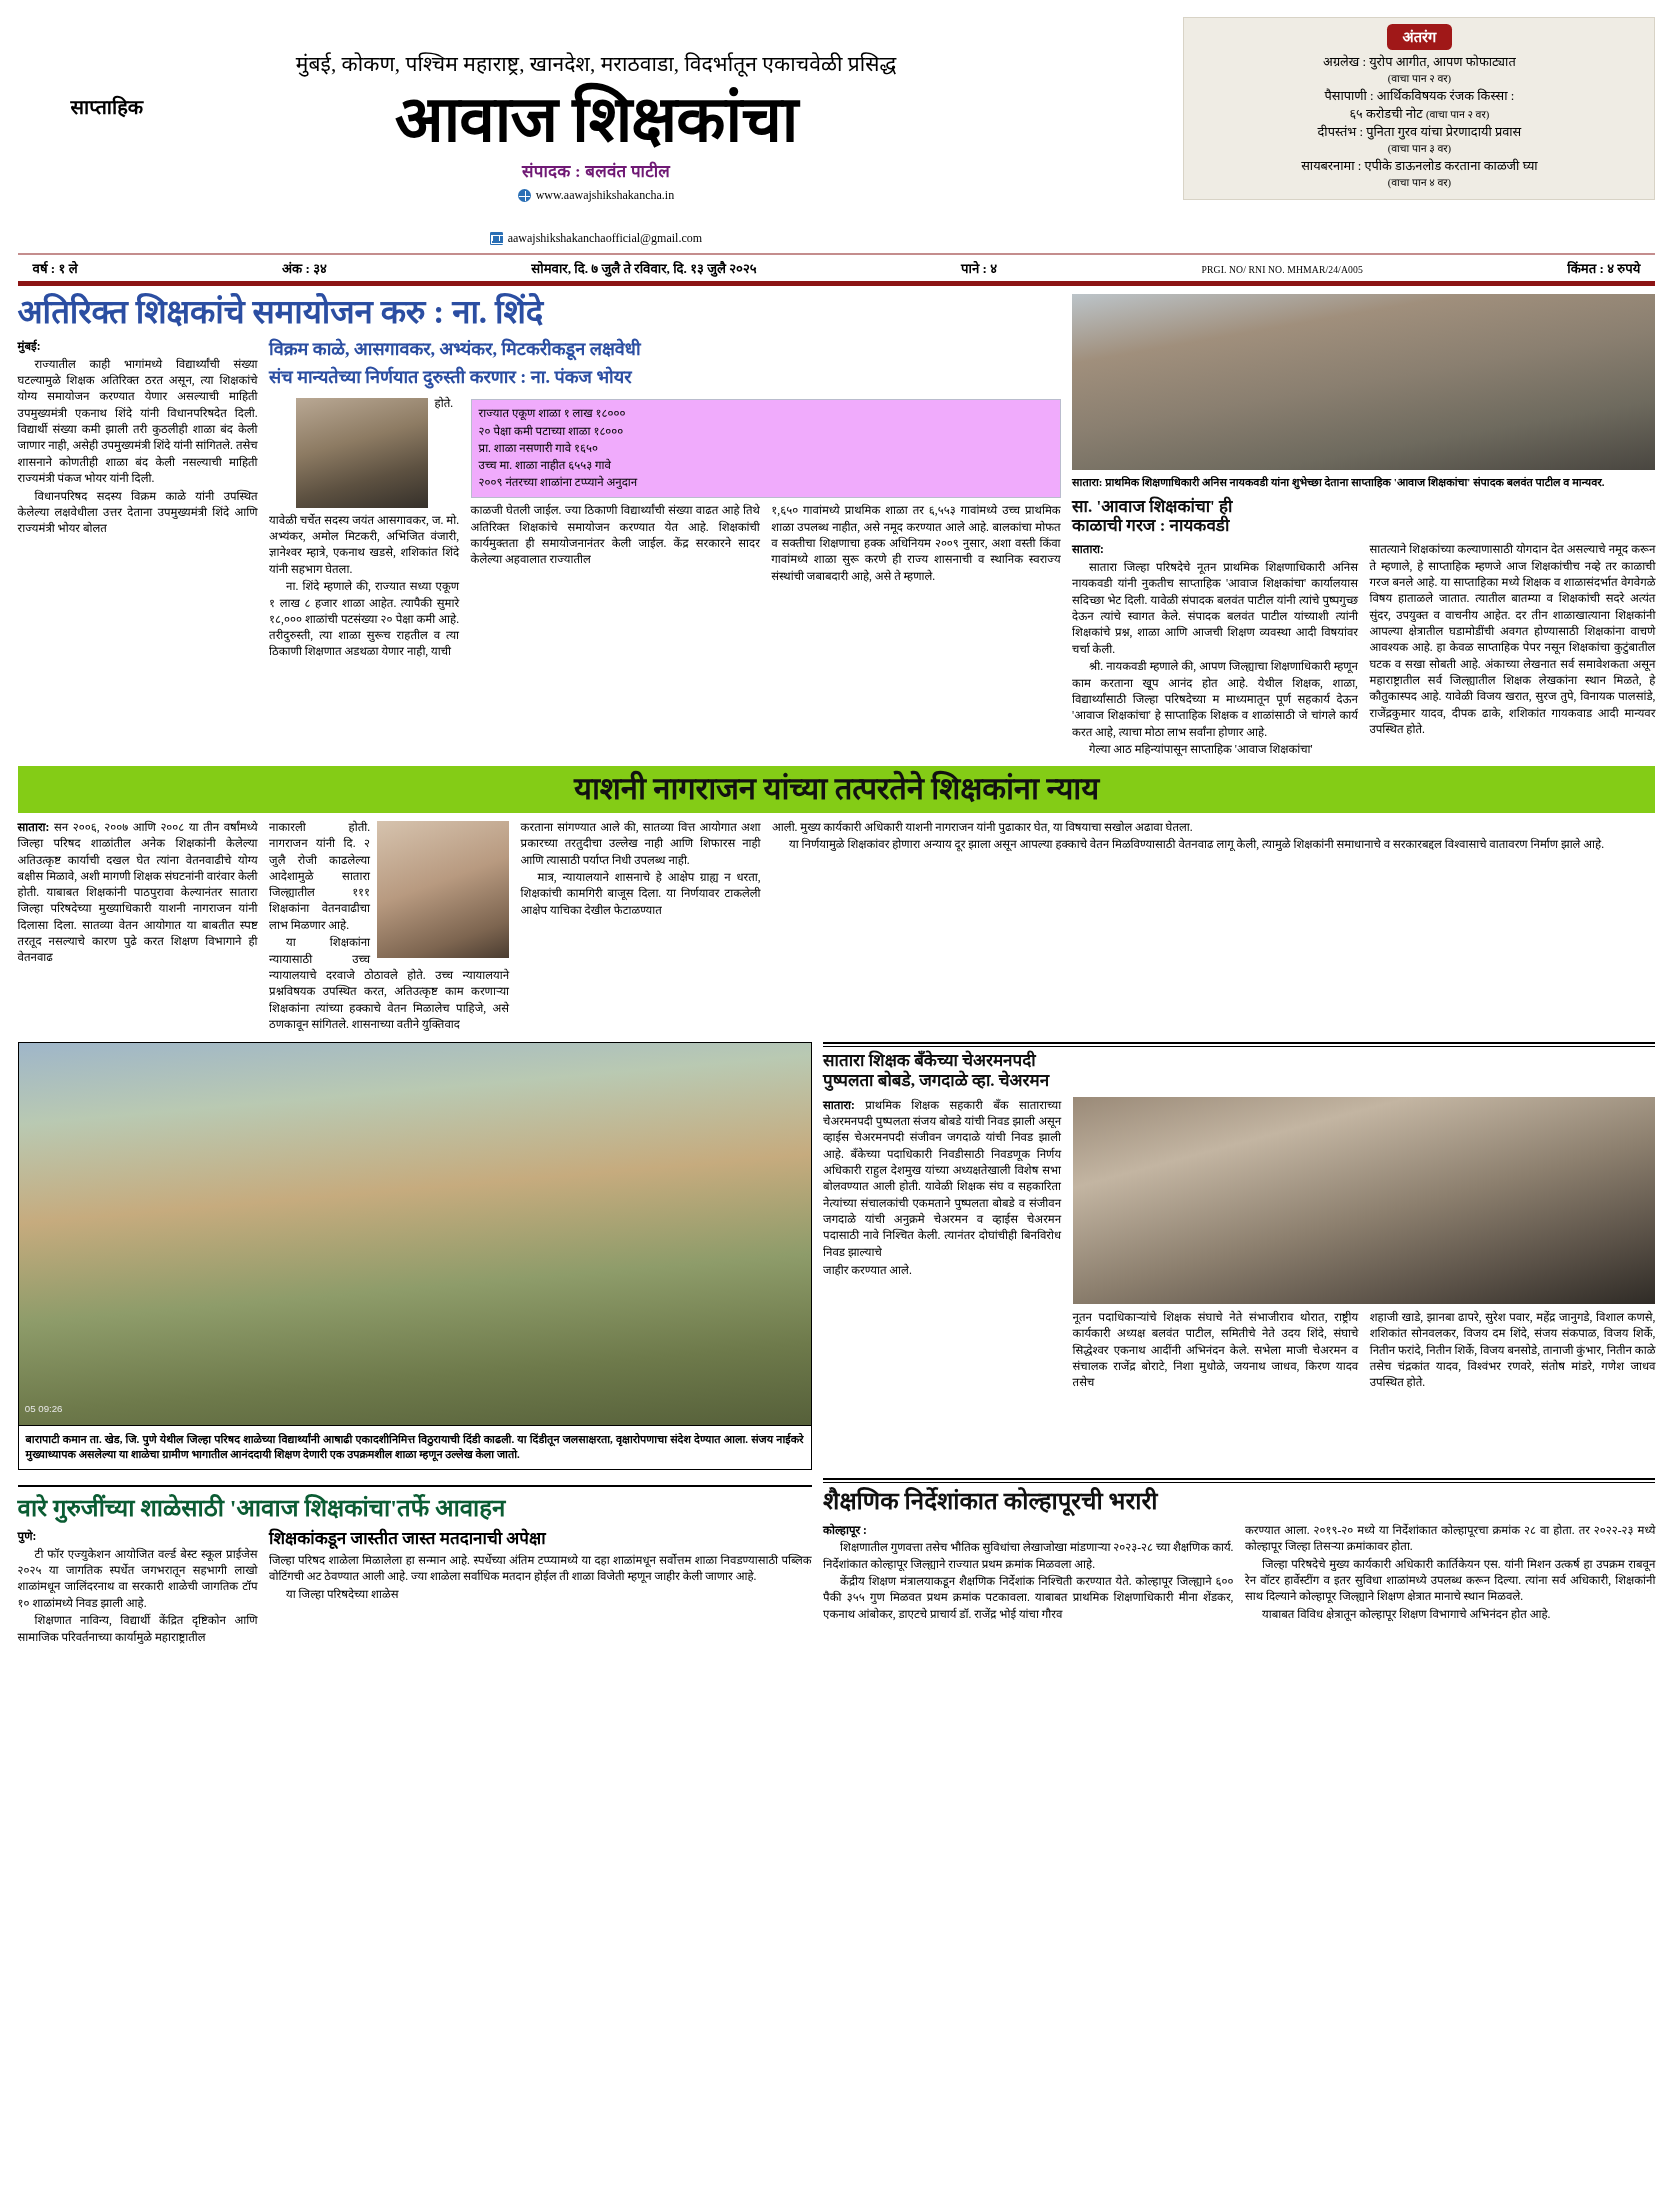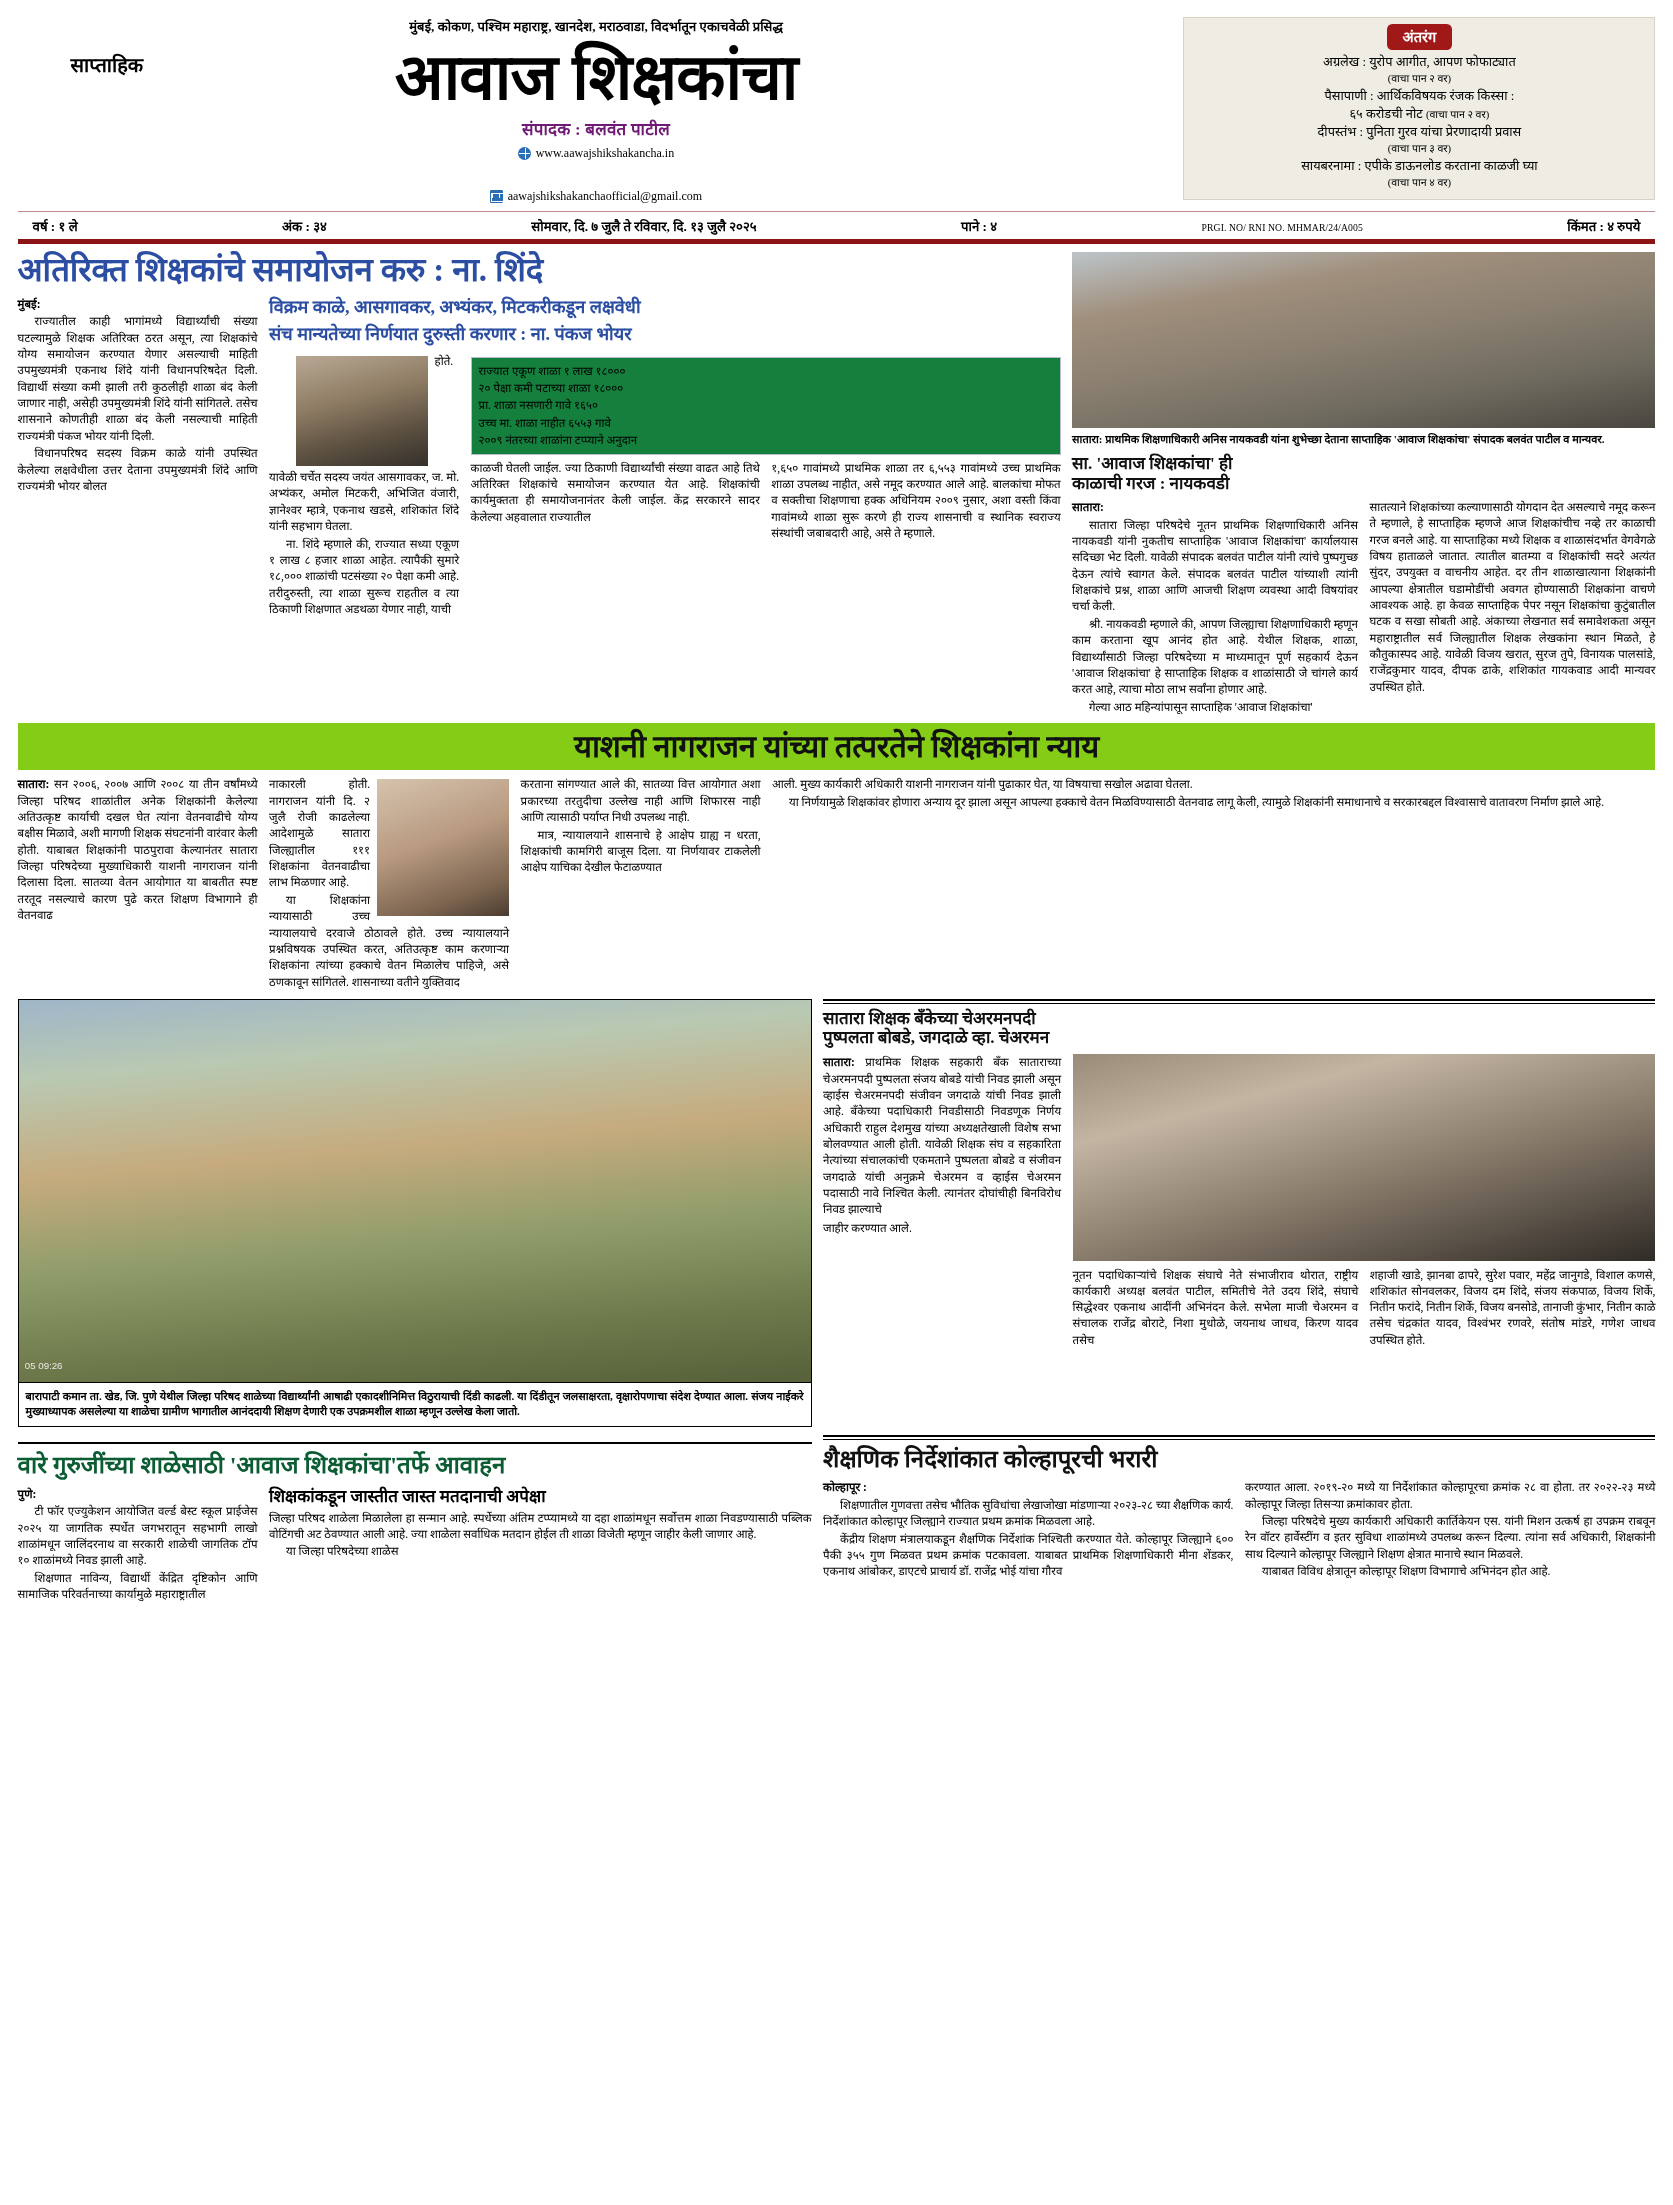--- a/index.html
+++ b/index.html
@@ -22,25 +22,26 @@
     display: flex;
     align-items: flex-start;
     gap: 8.8px;
   }
   .mast-left {
     flex: 1 1 auto;
     text-align: center;
     padding-top: 3.5px;
   }
   .mast-strap {
-    font-size: 13px;
-    font-weight: bold;
+    font-size: 21px;
+    font-weight: normal;
     letter-spacing: 0.1px;
     line-height: 1.3;
     margin-bottom: 6.2px;
+    margin-top: 32px;
   }
   .mast-title-row {
     position: relative;
     display: block;
     line-height: 1;
   }
   .mast-saptahik {
     position: absolute;
     left: 53px;
     top: 13px;
@@ -209,21 +210,21 @@
   }
   .photo.bank {
     background: linear-gradient(165deg,#9a8a78 0%,#c3b5a2 25%,#8c7f6e 55%,#5a5147 80%,#2f2b26 100%);
   }
   .photo-ts {
     position: absolute; left: 6.2px; bottom: 11px;
     color: #e8e8e8; font-size: 9.7px;
     font-family: "Liberation Sans", sans-serif;
   }
   .statbox {
-    background: #15803d;
+    background: #f0abfc;
     border: 0.4px solid #b9bccd;
     padding: 5.3px 7px;
     font-size: 11.5px;
     line-height: 1.5;
     font-weight: 500;
     margin: 3.5px 0 4.4px 0;
   }
   .inline-photo-left {
     float: left; margin: 2.6px 7px 3.5px 0;
   }

